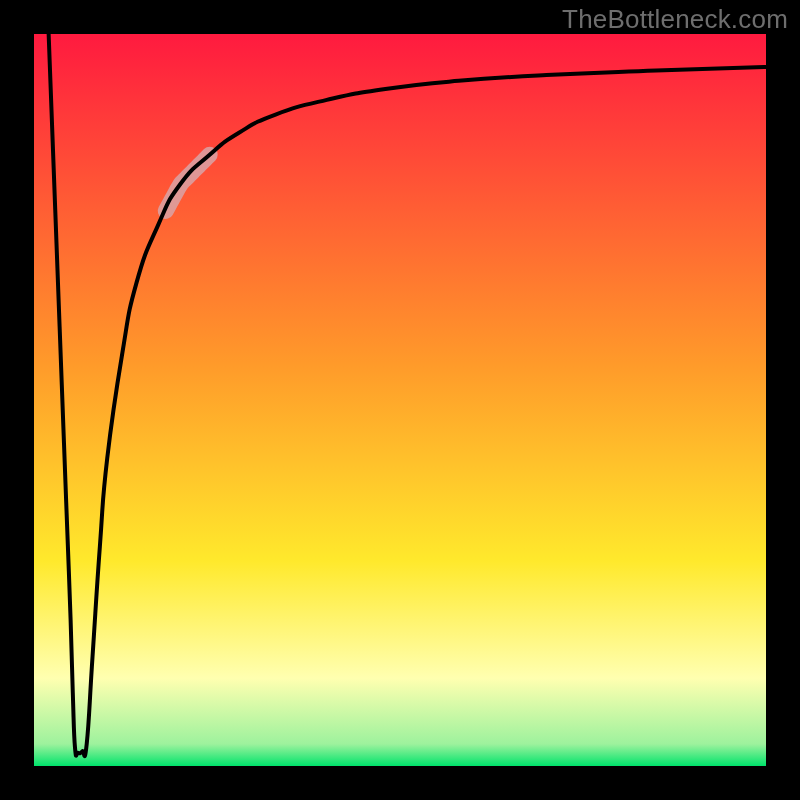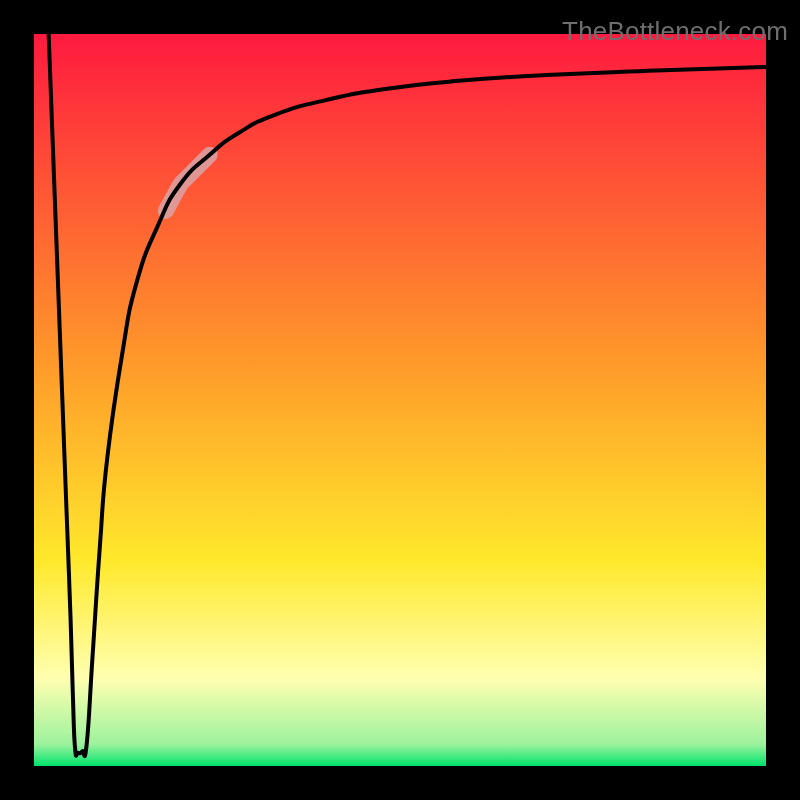--- a/index.html
+++ b/index.html
@@ -21,21 +21,20 @@
   }
   .watermark {
     position: absolute;
     top: 4px;
     right: 12px;
     font-size: 26px;
     font-weight: 400;
     color: #6e6e6e;
     letter-spacing: 0.2px;
     user-select: none;
-    margin-top: 12px;
   }
 </style>
 </head>
 <body>
 
 <div class="stage">
 
   <svg id="chart-svg" width="800" height="800" viewBox="0 0 800 800">
     <defs>
       <linearGradient id="bg-grad" x1="0" y1="0" x2="0" y2="1">

